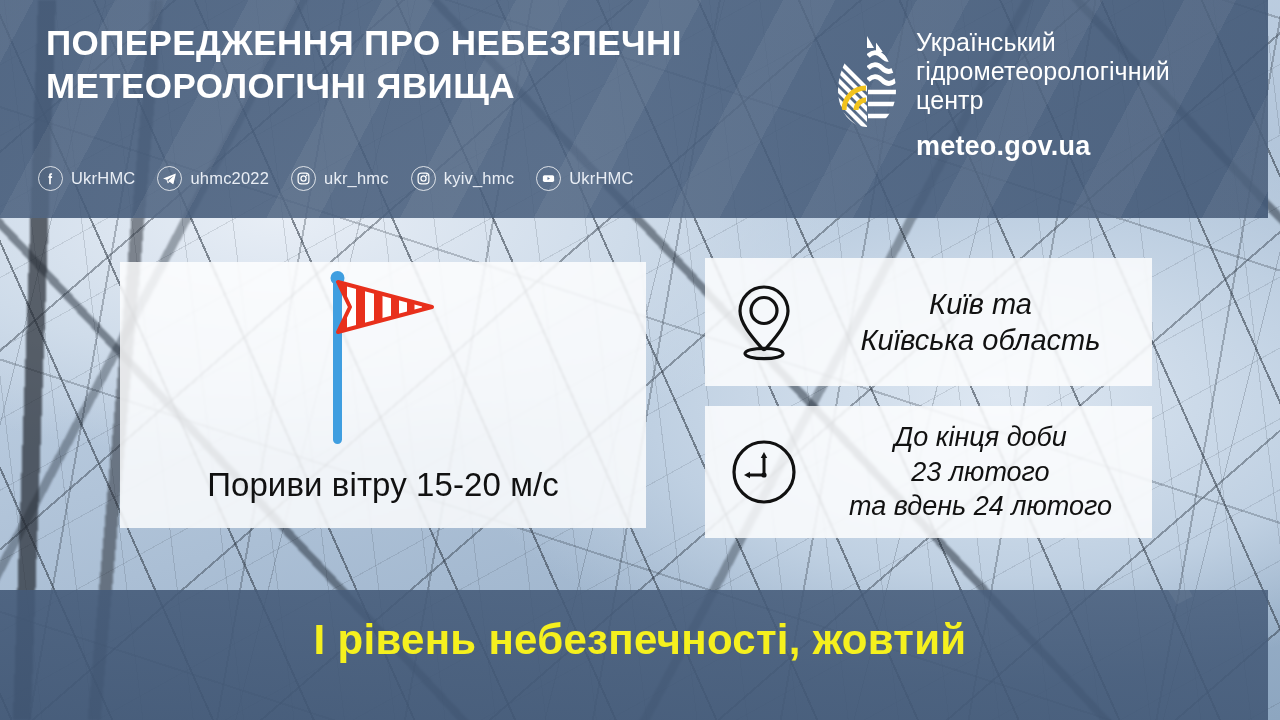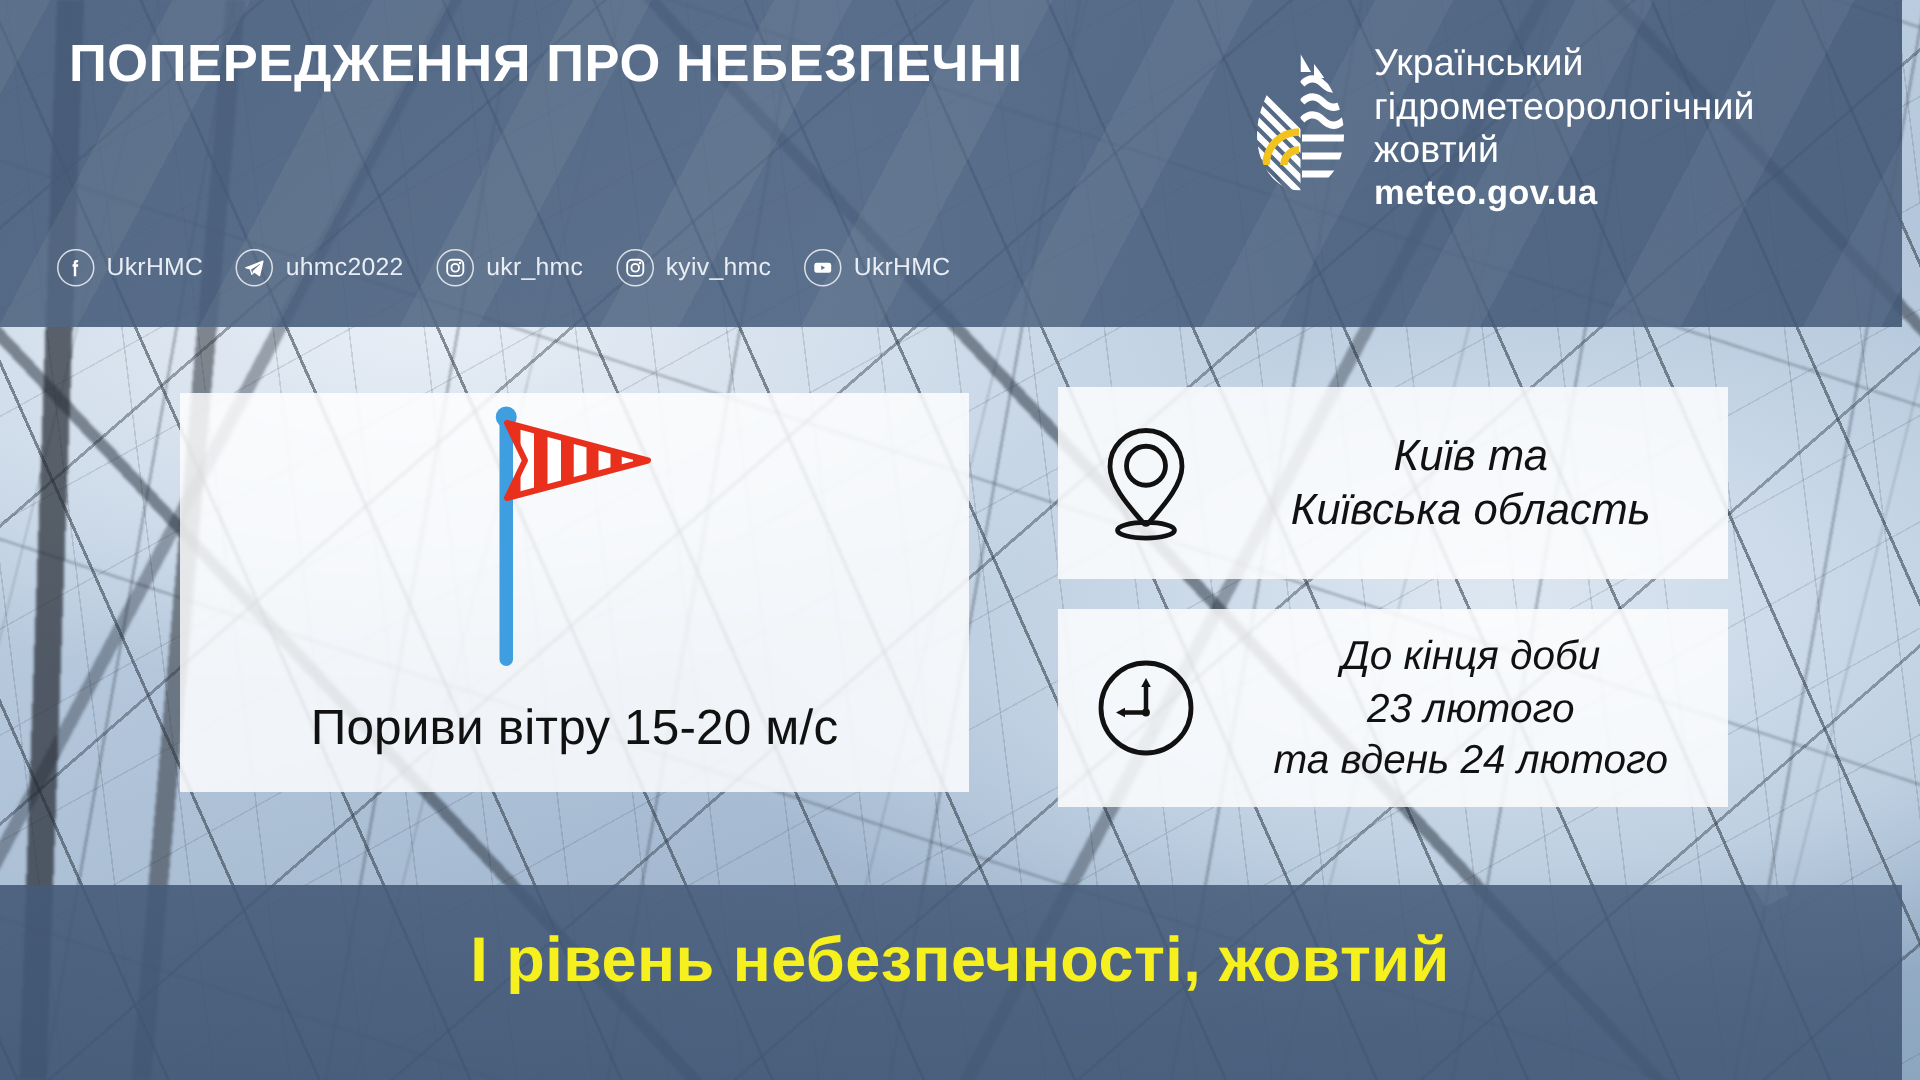--- a/index.html
+++ b/index.html
@@ -119,21 +119,21 @@
   
   .logo-block { position:absolute; left:836px; top:28px; display:flex; align-items:flex-start; }
   .logo-mark { width:62px; height:96px; flex:0 0 auto; margin-top:4px; }
   .logo-text { margin-left:18px; }
   .logo-name {
     color:#fff; font-size:25px; font-weight:normal; line-height:1.16;
     letter-spacing:.1px;
   }
   .logo-name span { display:block; white-space:nowrap; }
   .logo-url {
-    color:#fff; font-size:23px; font-weight:bold; margin-top:0; letter-spacing:.2px;
+    color:#fff; font-size:27px; font-weight:bold; margin-top:16px; letter-spacing:.2px;
   }
 
   
   .card {
     position:absolute;
     background:rgba(255,255,255,.82);
     backdrop-filter:blur(1px);
     display:flex; align-items:center;
   }
   .card-wind {
@@ -182,20 +182,21 @@
   </div>
 
   <div class="band-top">
     <div class="band-veil"></div>
     <div class="band-stripes"></div>
 
     <div class="header-inner">
 
       <div class="title">
         <span class="tline">ПОПЕРЕДЖЕННЯ ПРО НЕБЕЗПЕЧНІ</span>
+        <span class="tline">МЕТЕОРОЛОГІЧНІ ЯВИЩА</span>
       </div>
 
       <div class="socials">
 
         <div class="social">
           <span class="ring">
             <svg width="15" height="15" viewBox="0 0 24 24" aria-hidden="true">
               <path fill="#ffffff" d="M14.6 8.3h-2.1V6.9c0-.6.4-.8.7-.8h1.3V3.6h-1.9c-2.2 0-2.7 1.6-2.7 2.7v2H8.6v2.6h1.3V21h2.6v-10h2l.1-2.7z"></path>
             </svg>
           </span>
@@ -294,21 +295,21 @@
               <path d="M31 4 L38 16 L31 16 Z" fill="#ffffff"></path>
               <path d="M40 10 L47 20 L40 20 Z" fill="#ffffff"></path>
             </g>
           </g>
         </svg>
 
         <div class="logo-text">
           <div class="logo-name">
             <span>Український</span>
             <span>гідрометеорологічний</span>
-            <span>жовтий</span>
+            <span>центр</span>
           </div>
           <div class="logo-url">meteo.gov.ua</div>
         </div>
       </div>
 
     </div>
   </div>
 
   <div class="card card-wind">
     <div class="pennant-wrap">

